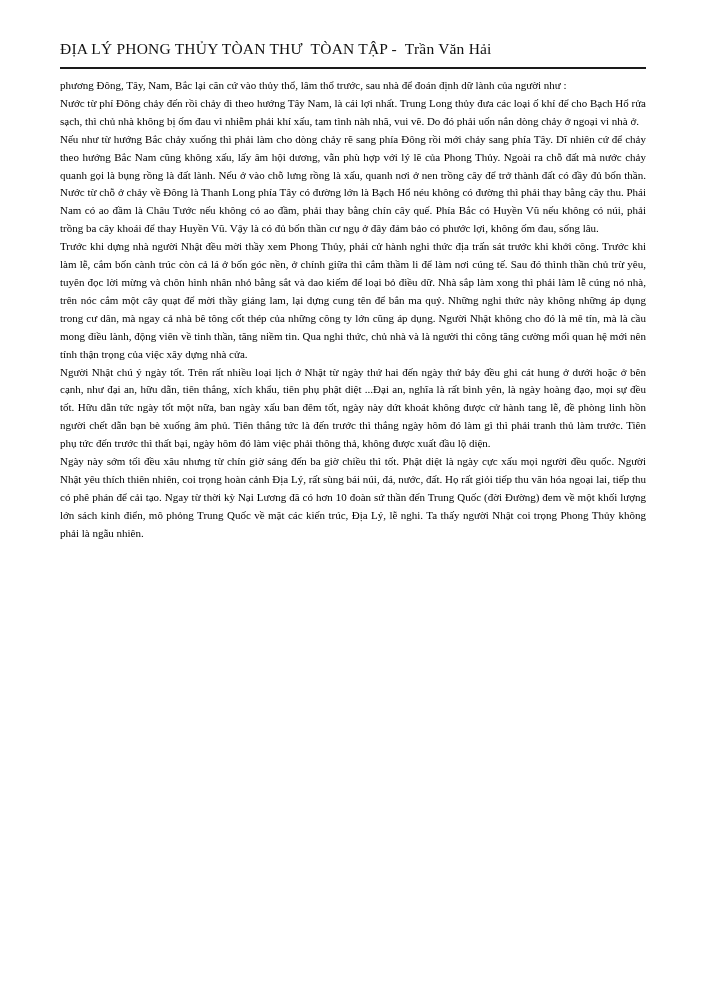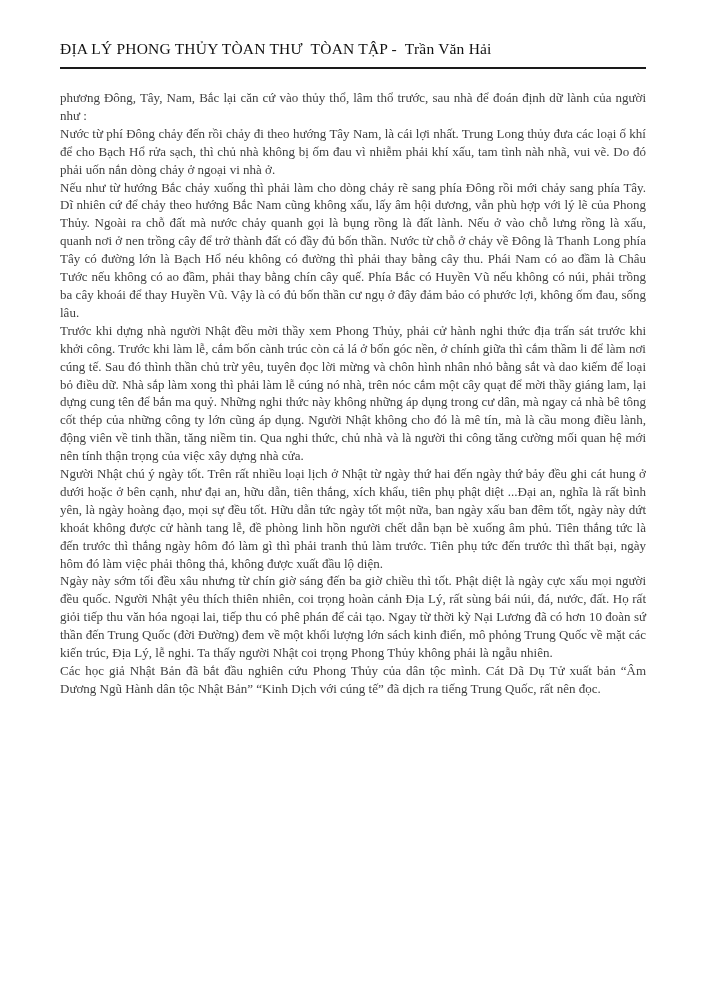--- a/index.html
+++ b/index.html
@@ -29,25 +29,25 @@
     color: #101010;
     letter-spacing: 0.2px;
   }
   .header-rule {
     border: none;
     border-top: 2px solid #1a1a1a;
     margin: 9px 0 0 0;
     width: 100%;
   }
   .doc-body {
-    margin-top: 20px;
-    font-size: 13px;
+    margin-top: 8px;
+    font-size: 11px;
     line-height: 17.9px;
     text-align: justify;
-    color: #404040;
+    color: #000000;
   }
   .doc-body p {
     margin: 0;
     padding: 0;
   }
   .page-footer {
     position: absolute;
     left: 60px;
     width: 586px;
     top: 928px;
@@ -64,17 +64,16 @@
   <div class="content">
     <div class="doc-header">ĐỊA LÝ PHONG THỦY TÒAN THƯ  TÒAN TẬP -  Trần Văn Hải</div>
     <hr class="header-rule">
     <div class="doc-body">
       <p>phương Đông, Tây, Nam, Bắc lại căn cứ vào thủy thổ, lâm thổ trước, sau nhà để đoán định dữ lành của người như :</p>
       <p>Nước từ phí Đông chảy đến rồi chảy đi theo hướng Tây Nam, là cái lợi nhất. Trung Long thủy đưa các loại ố khí để cho Bạch Hổ rửa sạch, thì chủ nhà không bị ốm đau vì nhiễm phải khí xấu, tam tình nàh nhã, vui vẽ. Do đó phải uốn nắn dòng chảy ở ngoại vi nhà ở.</p>
       <p>Nếu như từ hướng Bắc chảy xuống thì phải làm cho dòng chảy rẽ sang phía Đông rồi mới chảy sang phía Tây. Dĩ nhiên cứ để chảy theo hướng Bắc Nam cũng không xấu, lấy âm hội dương, vẫn phù hợp với lý lẽ của Phong Thủy. Ngoài ra chỗ đất mà nước chảy quanh gọi là bụng rồng là đất lành. Nếu ở vào chỗ lưng rồng là xấu, quanh nơi ở nen trồng cây để trở thành đất có đầy đủ bốn thần. Nước từ chỗ ở chảy về Đông là Thanh Long phía Tây có đường lớn là Bạch Hổ néu không có đường thì phải thay bằng cây thu. Phái Nam có ao đầm là Châu Tước nếu không có ao đầm, phải thay bằng chín cây quế. Phía Bắc có Huyền Vũ nếu không có núi, phải trồng ba cây khoái để thay Huyền Vũ. Vậy là có đủ bốn thần cư ngụ ở đây đảm bảo có phước lợi, không ốm đau, sống lâu.</p>
       <p>Trước khi dựng nhà người Nhật đều mời thầy xem Phong Thủy, phải cử hành nghi thức địa trấn sát trước khi khởi công. Trước khi làm lễ, cắm bốn cành trúc còn cả lá ở bốn góc nền, ở chính giữa thì cắm thầm li để làm nơi cúng tế. Sau đó thình thần chủ trừ yêu, tuyên đọc lời mừng và chôn hình nhân nhỏ bằng sắt và dao kiếm để loại bỏ điều dữ. Nhà sắp làm xong thì phải làm lễ cúng nó nhà, trên nóc cắm một cây quạt để mời thầy giáng lam, lại dựng cung tên để bắn ma quỷ. Những nghi thức này không những áp dụng trong cư dân, mà ngay cả nhà bê tông cốt thép của những công ty lớn cũng áp dụng. Người Nhật không cho đó là mê tín, mà là cầu mong điều lành, động viên về tinh thần, tăng niềm tin. Qua nghi thức, chủ nhà và là người thi công tăng cường mối quan hệ mới nên tính thận trọng của việc xây dựng nhà cửa.</p>
       <p>Người Nhật chú ý ngày tốt. Trên rất nhiều loại lịch ở Nhật từ ngày thứ hai đến ngày thứ bảy đều ghi cát hung ở dưới hoặc ở bên cạnh, như đại an, hữu dẫn, tiên thắng, xích khẩu, tiên phụ phật diệt ...Đại an, nghĩa là rất bình yên, là ngày hoàng đạo, mọi sự đều tốt. Hữu dẫn tức ngày tốt một nữa, ban ngày xấu ban đêm tốt, ngày này dứt khoát không được cử hành tang lễ, đề phòng linh hồn người chết dẫn bạn bè xuống âm phủ. Tiên thắng tức là đến trước thì thắng ngày hôm đó làm gì thì phải tranh thủ làm trước. Tiên phụ tức đến trước thì thất bại, ngày hôm đó làm việc phải thông thả, không được xuất đầu lộ diện.</p>
       <p>Ngày này sớm tối đều xâu nhưng từ chín giờ sáng đến ba giờ chiều thì tốt. Phật diệt là ngày cực xấu mọi người đều quốc. Người Nhật yêu thích thiên nhiên, coi trọng hoàn cảnh Địa Lý, rất sùng bái núi, đá, nước, đất. Họ rất giỏi tiếp thu văn hóa ngoại lai, tiếp thu có phê phán để cải tạo. Ngay từ thời kỳ Nại Lương đã có hơn 10 đoàn sứ thần đến Trung Quốc (đời Đường) đem về một khối lượng lớn sách kinh điển, mô phỏng Trung Quốc về mặt các kiến trúc, Địa Lý, lễ nghi. Ta thấy người Nhật coi trọng Phong Thủy không phải là ngẫu nhiên.</p>
-      <p>Các học giả Nhật Bản đã bắt đầu nghiên cứu Phong Thủy của dân tộc mình. Cát Dã Dụ Tử xuất bản “Âm Dương Ngũ Hành dân tộc Nhật Bản” “Kinh Dịch với cúng tế” đã dịch ra tiếng Trung Quốc, rất nên đọc.</p>
     </div>
   </div>
   <div class="page-footer">31</div>
 </div>
 
 </body></html>

